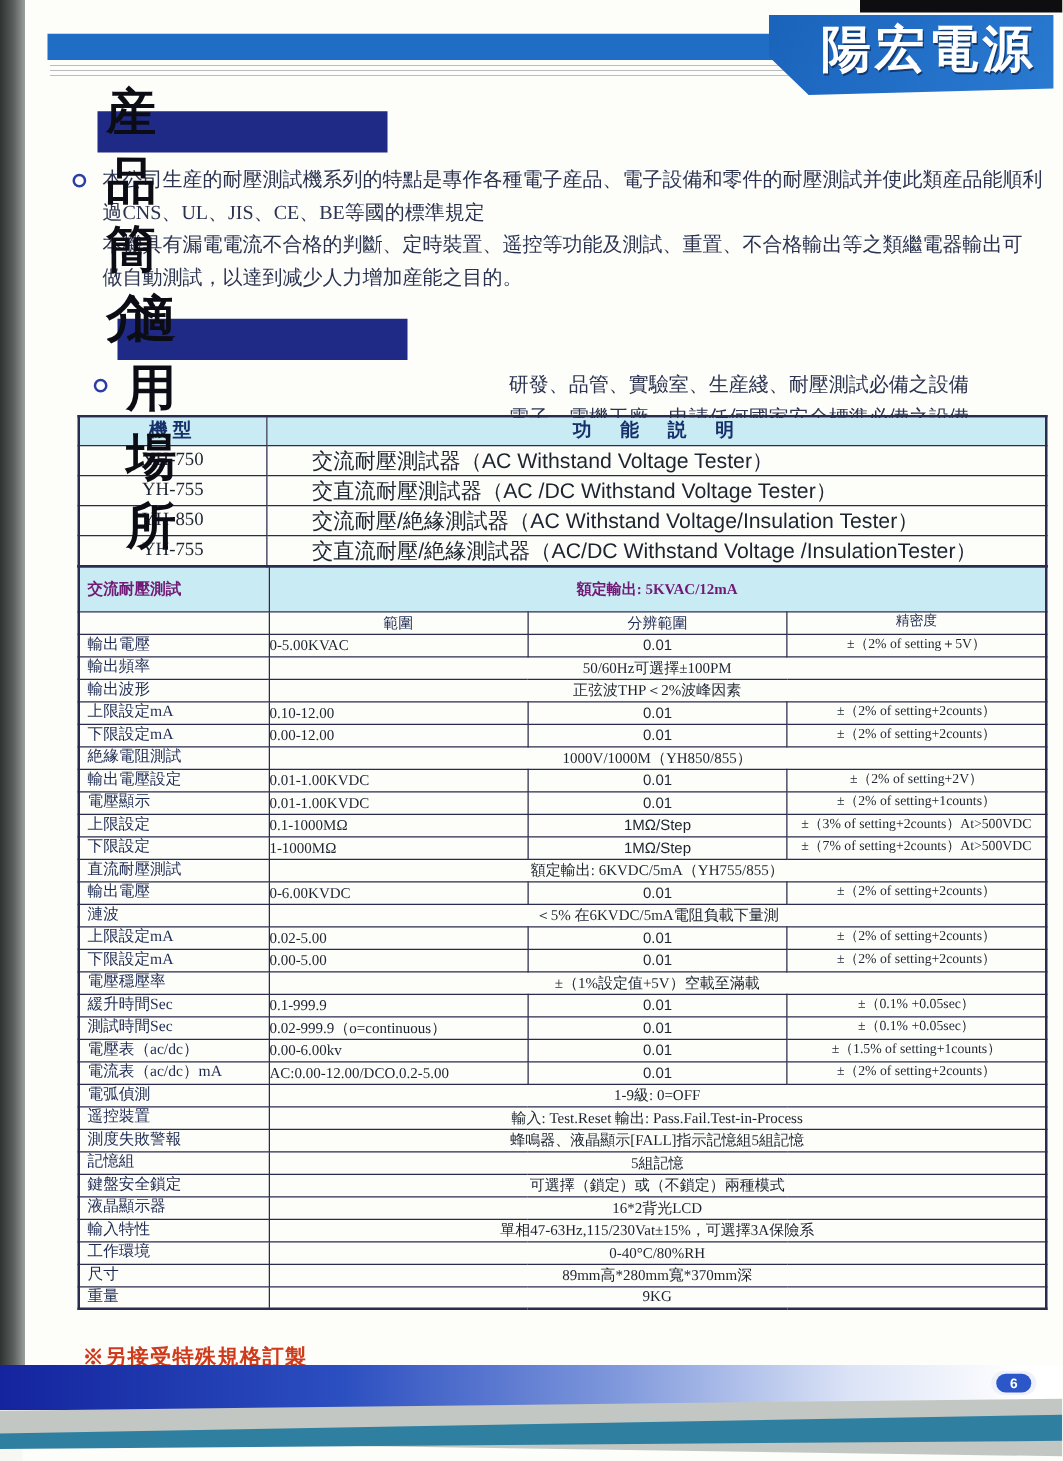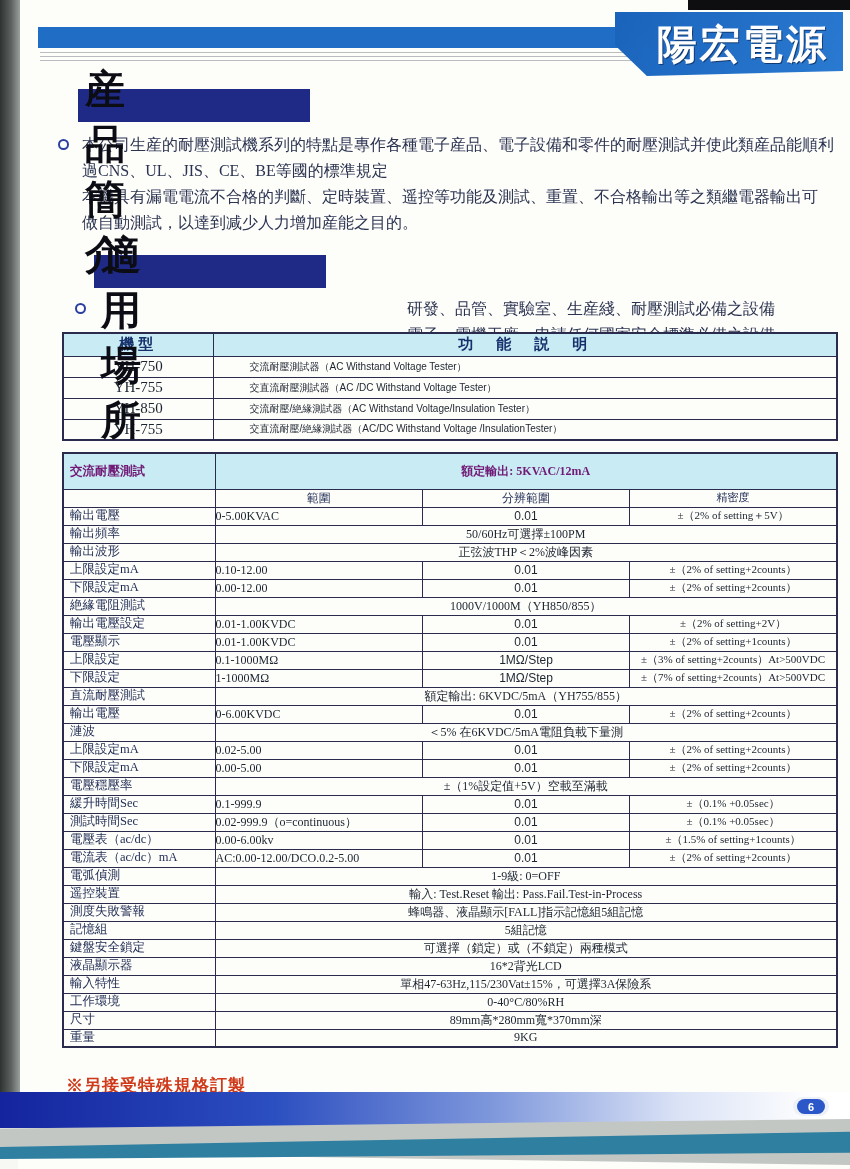--- a/index.html
+++ b/index.html
@@ -24,40 +24,40 @@
   .paper{position:absolute;left:18px;top:0;right:0;bottom:0;background:#fdfdfa;}
   .scan-edge{position:absolute;left:0;top:0;width:20px;height:1096px;
     background:linear-gradient(to right,#2e3332,#5c615f 55%,#9aa09d);}
   .top-black{position:absolute;left:688px;top:0;width:162px;height:10px;background:#0e0e10;}
   .header-bar{position:absolute;left:38px;top:27px;width:660px;height:21px;background:var(--brand-blue);}
   .pinstripes{position:absolute;left:40px;top:52px;width:620px;height:9px;
     background:repeating-linear-gradient(to bottom,#b9bdc2 0 1px,transparent 1px 4px);}
   .logo-block{position:absolute;left:615px;top:12px;width:228px;height:64px;
     background:linear-gradient(120deg,#1a63bb,#2a7ad2);
     clip-path:polygon(0 0,100% 0,100% 92%,14% 100%,0 52%);
-    display:flex;align-items:center;justify-content:flex-end;padding-right:14px;}
+    display:flex;justify-content:flex-end;padding-right:14px;}
   .logo-text{color:#ffffff;font-size:40px;font-weight:700;letter-spacing:3px;
     font-family:"Liberation Serif","DejaVu Serif",serif;text-shadow:1px 1px 0 #123a70;}
   .sec-head{position:absolute;height:62px;}
   .sec-head .block{position:absolute;left:0;top:27px;width:232px;height:33px;background:var(--navy);}
   .sec-head .txt{position:absolute;left:7px;top:0;font-size:40px;font-weight:900;color:#0c0c14;
     letter-spacing:3px;z-index:2;font-family:"Liberation Sans","DejaVu Sans",sans-serif;}
   .bullet-list{position:absolute;font-size:16px;line-height:26px;color:var(--ink);}
   .bullet-line{position:relative;padding-left:24px;white-space:nowrap;}
   .bullet-line .dot{position:absolute;left:0;top:7px;width:11px;height:11px;border:2.5px solid #2c3fa0;
     border-radius:50%;background:#fff;}
   .bullet-line.nodot{padding-left:24px;}
   table{border-collapse:collapse;table-layout:fixed;}
   td,th{border:1px solid var(--table-border);overflow:hidden;}
   .model-table{position:absolute;left:62px;top:332px;width:776px;border:2px solid var(--table-border);}
   .model-table th{height:23px;background:var(--header-cyan);font-size:15px;color:#15306b;font-weight:700;
     letter-spacing:4px;margin-top:17px;}
   .model-table td{height:21px;font-size:15px;color:var(--value-ink);}
   .model-table td.model{text-align:center;width:150px;font-family:"Liberation Serif","DejaVu Serif",serif;}
-  .model-table td.desc{padding-left:36px;font-family:"Liberation Sans","DejaVu Sans",sans-serif;font-size:10px;}
+  .model-table td.desc{padding-left:36px;font-family:"Liberation Sans","DejaVu Sans",sans-serif;font-size:17px;}
   .spec-table{position:absolute;left:62px;top:452px;width:776px;border:2px solid var(--table-border);}
   .spec-table td{height:18px;font-size:12px;color:var(--value-ink);line-height:1.05;}
   .spec-table td.lbl{width:152px;padding-left:6px;color:#1d2a52;font-size:12.5px;}
   .spec-table td.rng{width:236px;}
   .spec-table td.res{width:186px;text-align:center;font-family:"Liberation Sans","DejaVu Sans",sans-serif;}
   .spec-table td.acc{text-align:center;font-size:11px;}
   .spec-table td.spanv{text-align:center;}
   .spec-table tr.title-row td{background:var(--header-cyan);color:#701a75;font-weight:700;height:36px;}
   .spec-table tr.sub-row td{text-align:center;color:#1d2a52;}
   .footnote{position:absolute;left:66px;top:1074px;font-size:17px;font-weight:700;color:var(--note-red);

